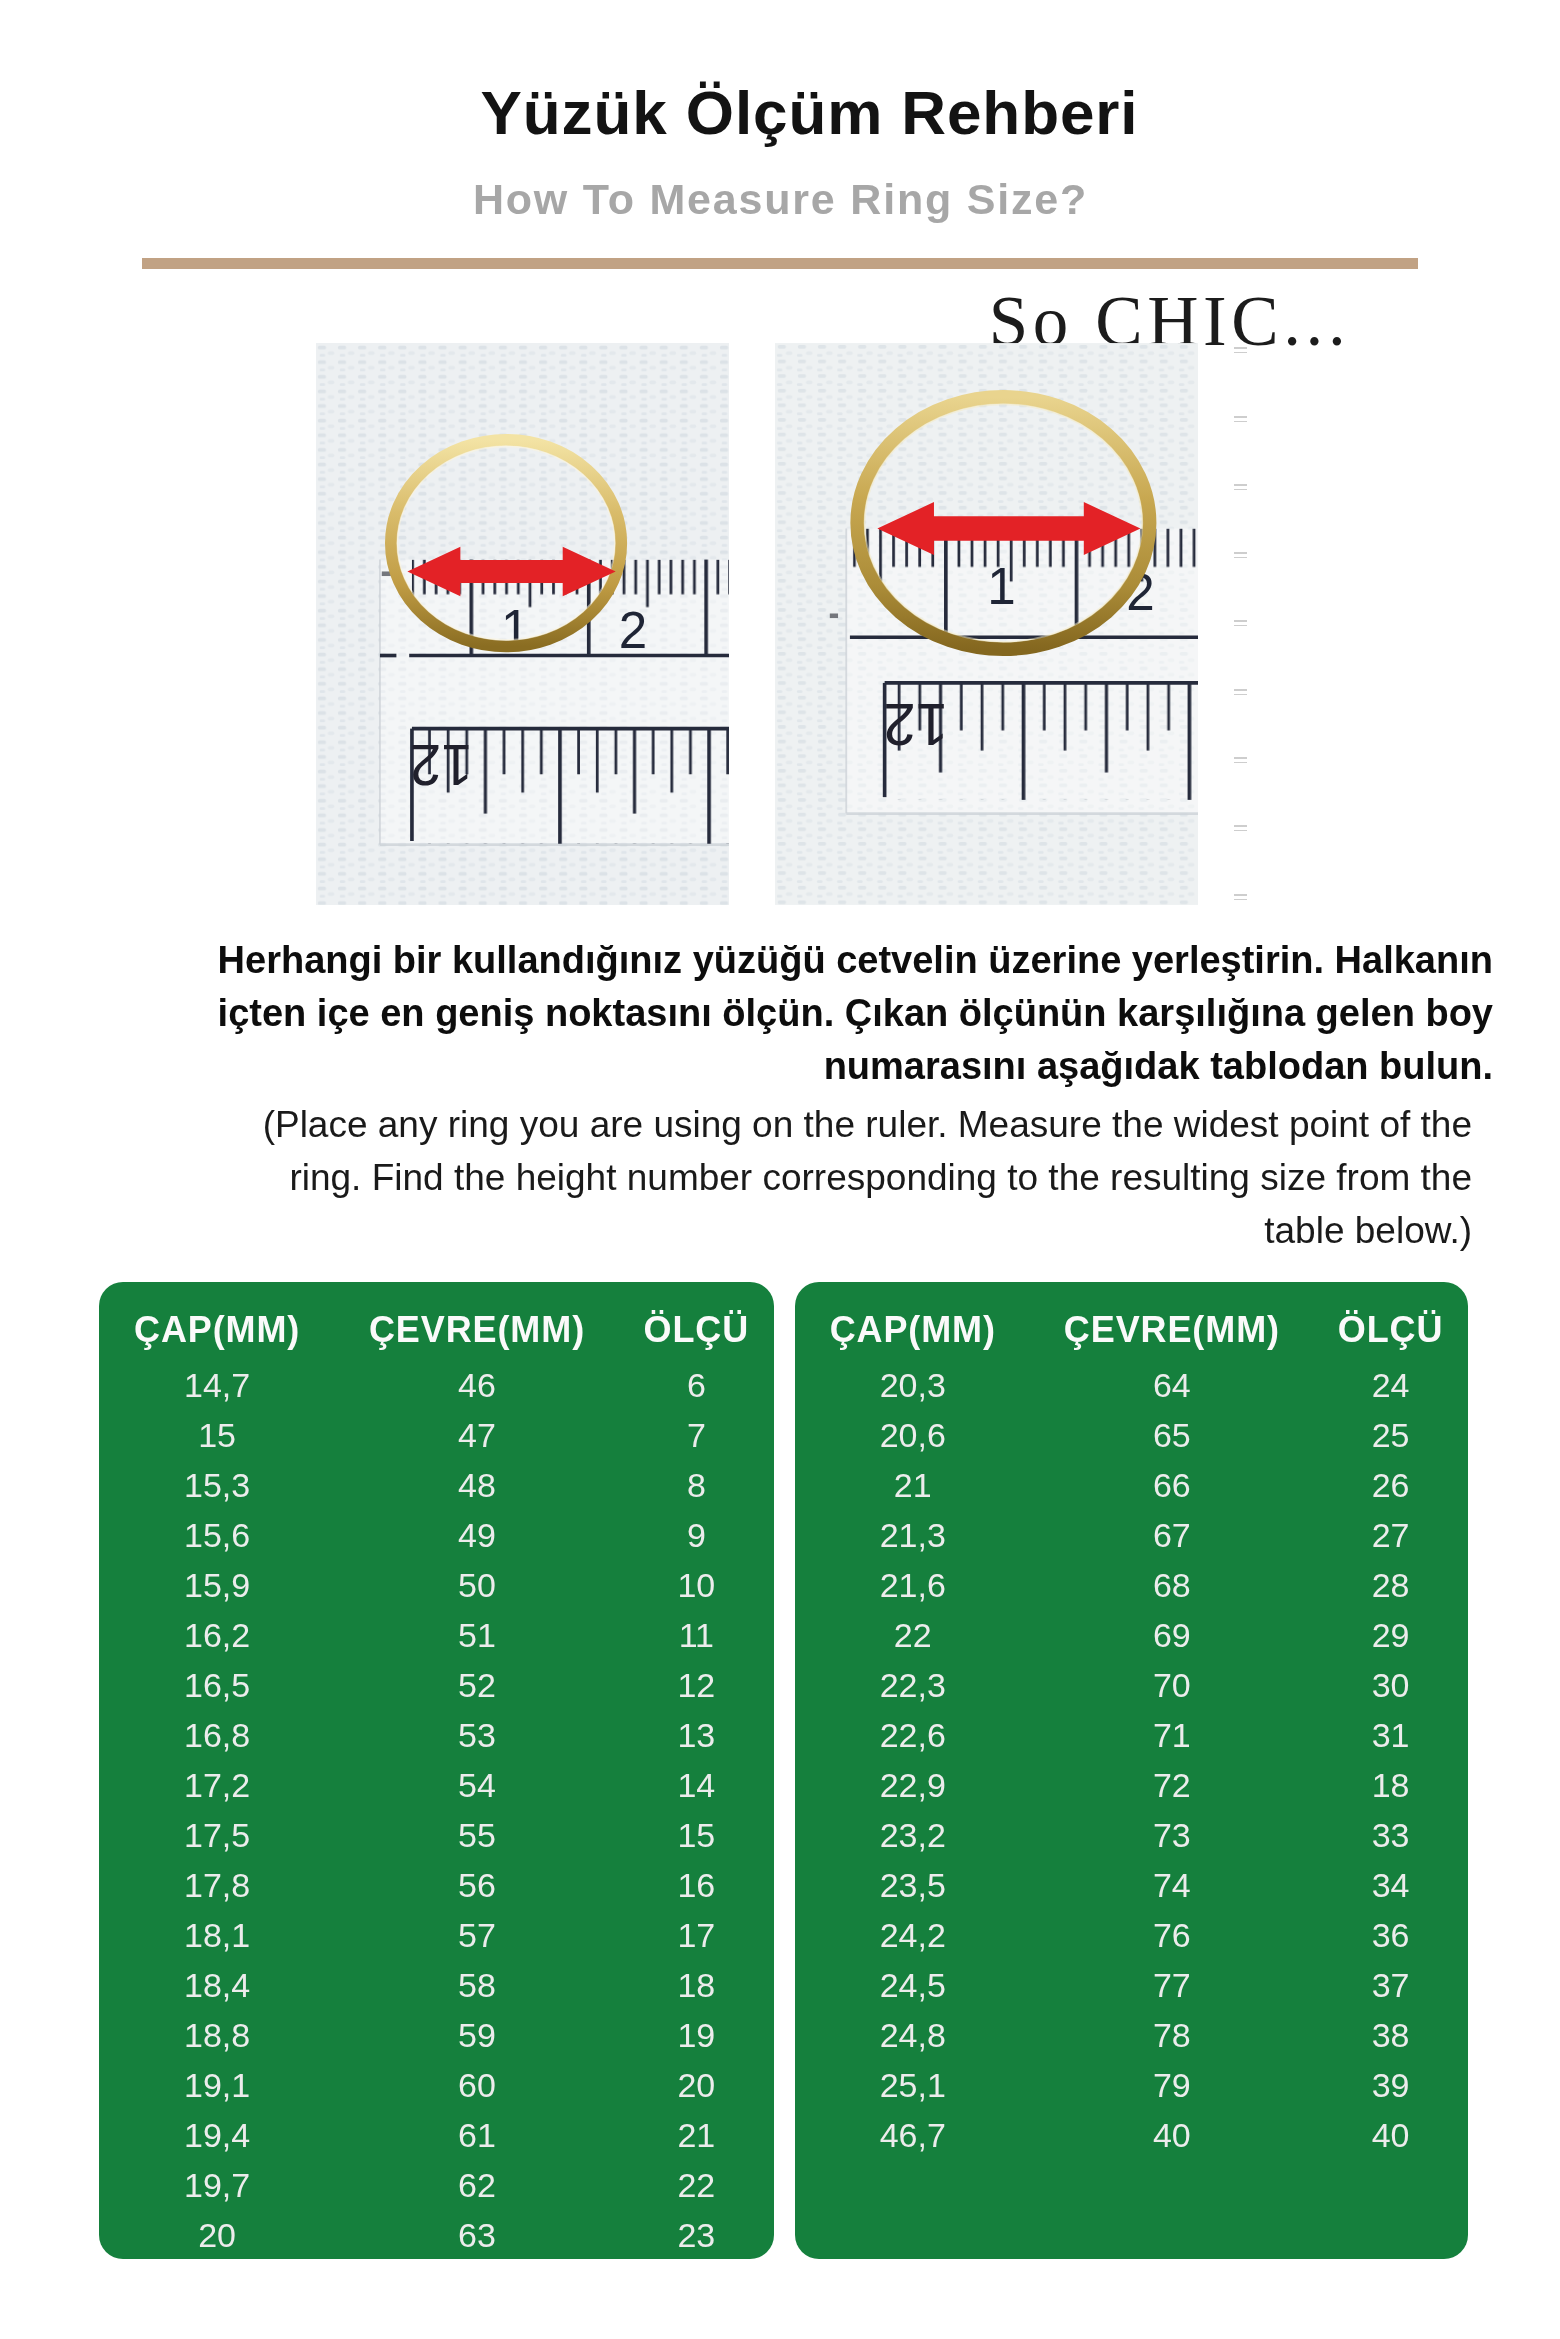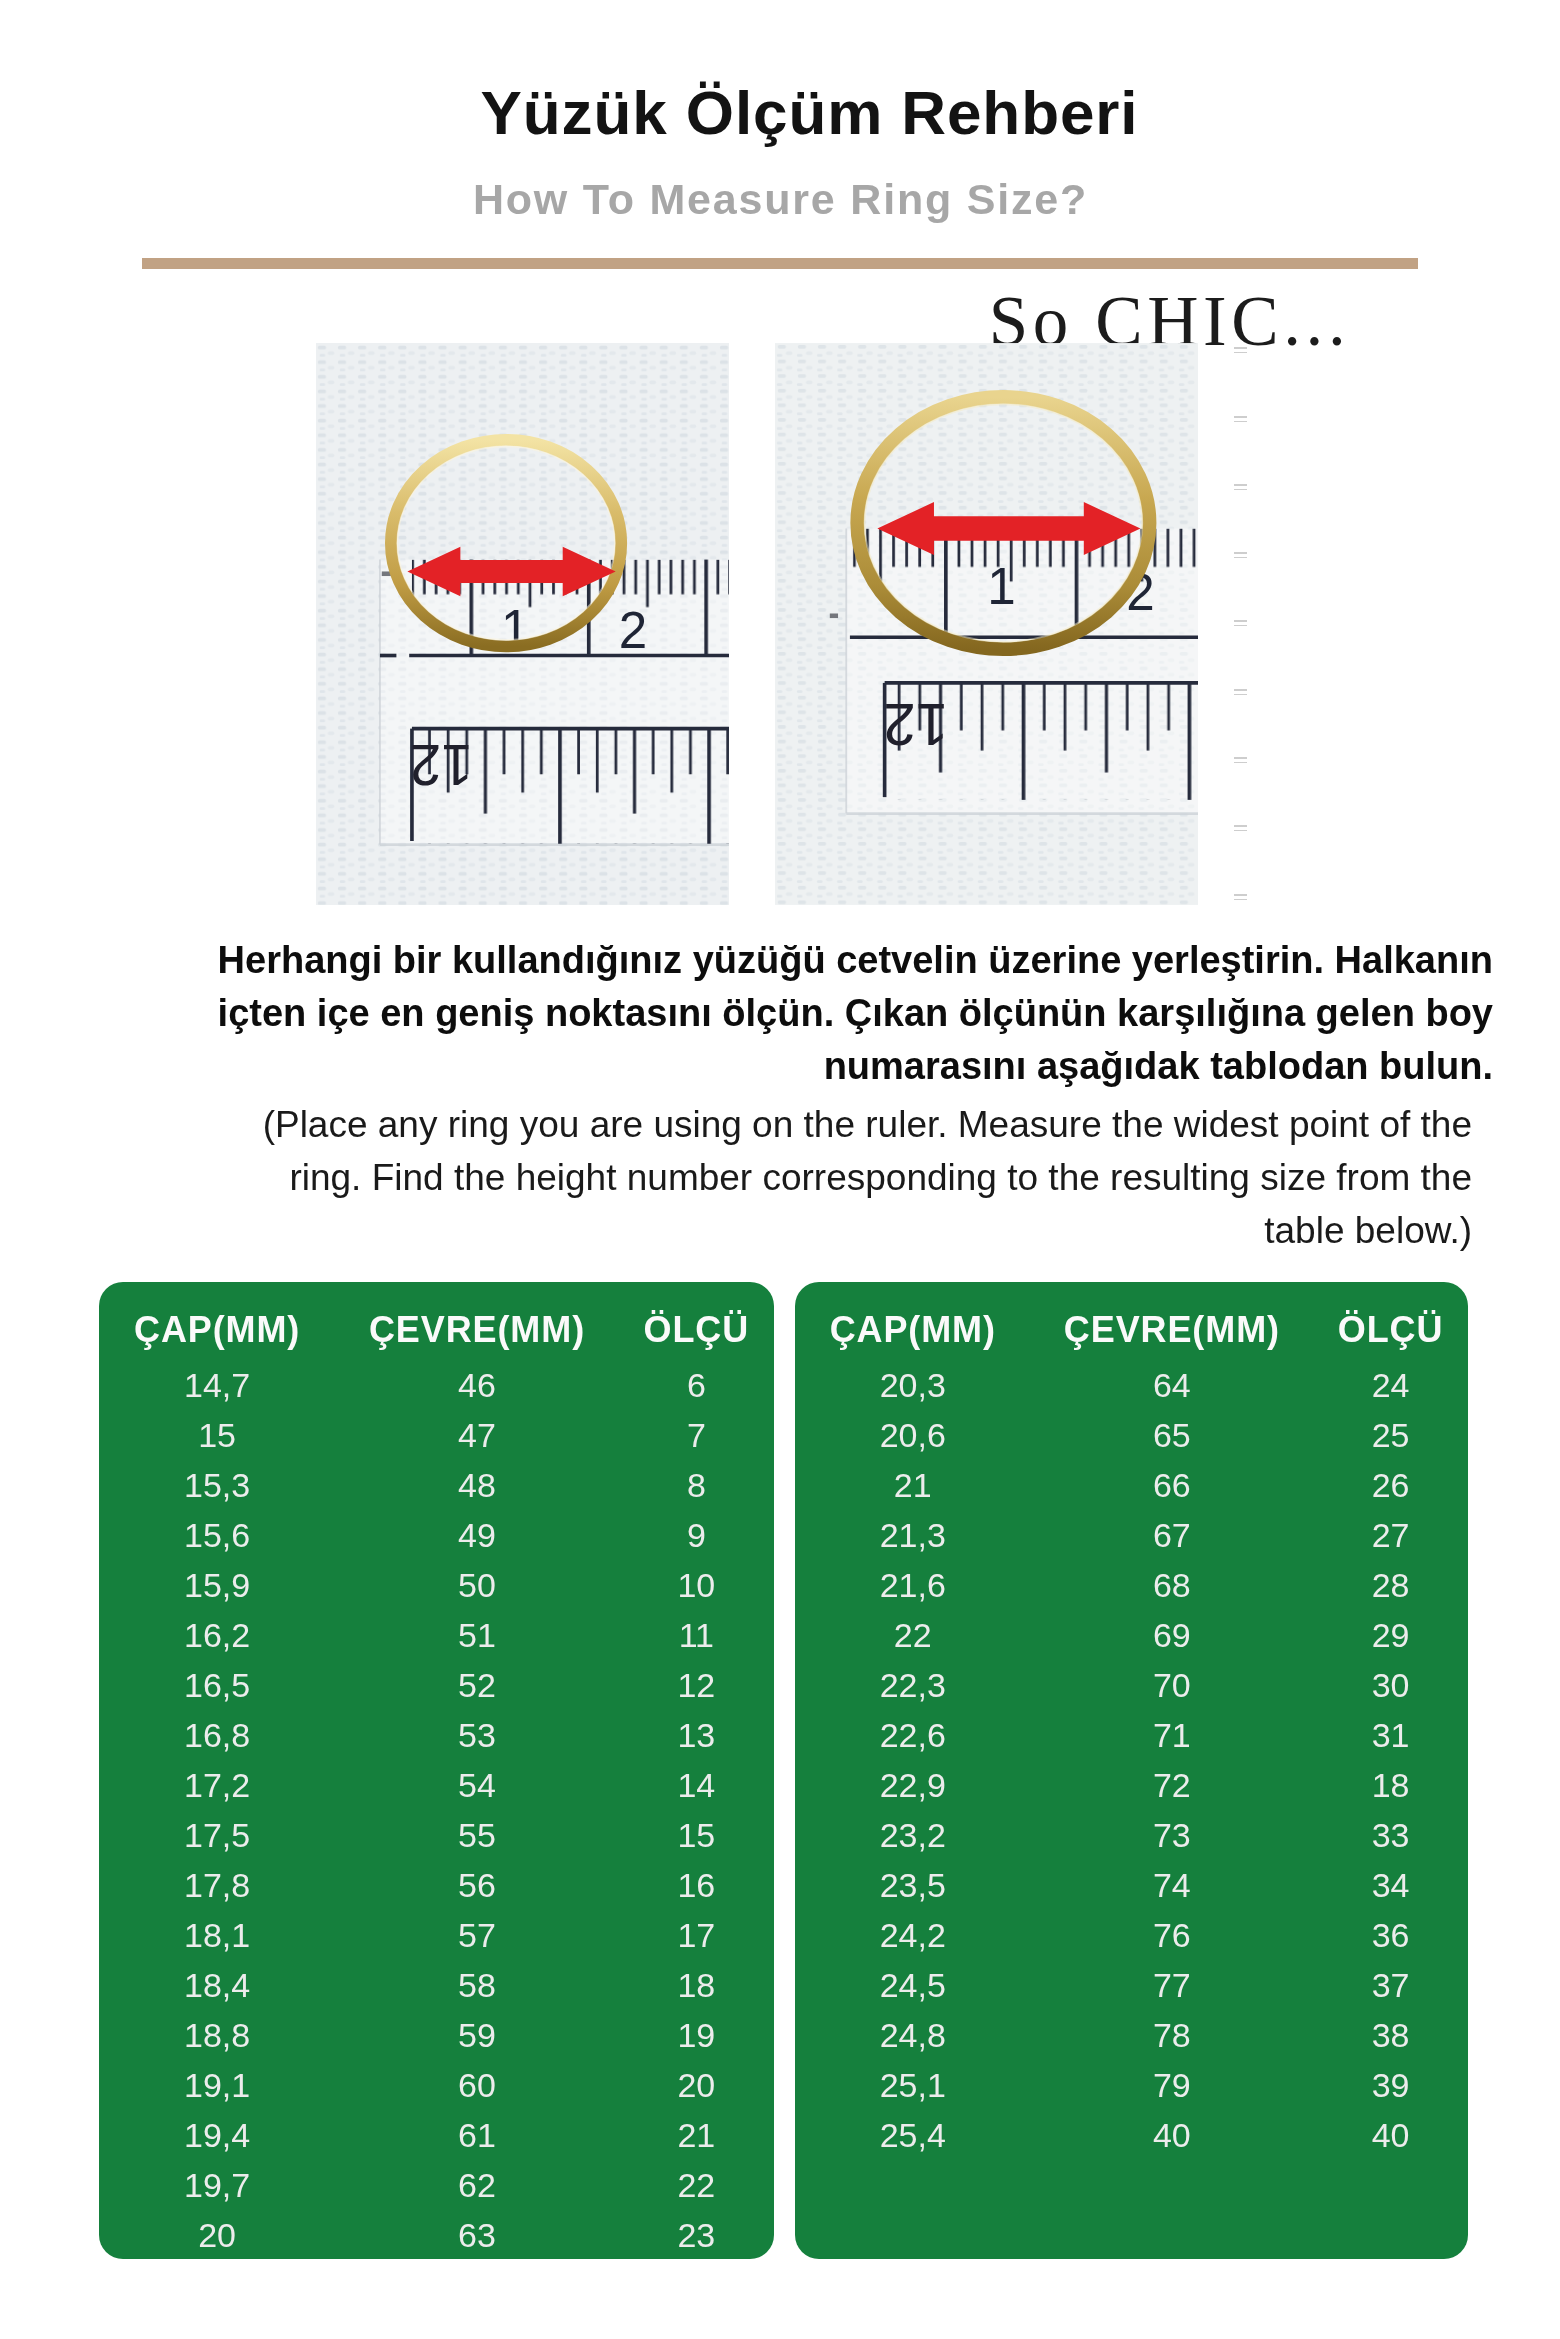--- a/index.html
+++ b/index.html
@@ -381,19 +381,19 @@
         <div class="tcell">24,8</div>
         <div class="tcell">78</div>
         <div class="tcell">38</div>
       </div>
       <div class="trow">
         <div class="tcell">25,1</div>
         <div class="tcell">79</div>
         <div class="tcell">39</div>
       </div>
       <div class="trow">
-        <div class="tcell">25,4</div>
+        <div class="tcell">46,7</div>
         <div class="tcell">40</div>
         <div class="tcell">40</div>
       </div>
     </div>
 </div>
 
 
 </body></html>

